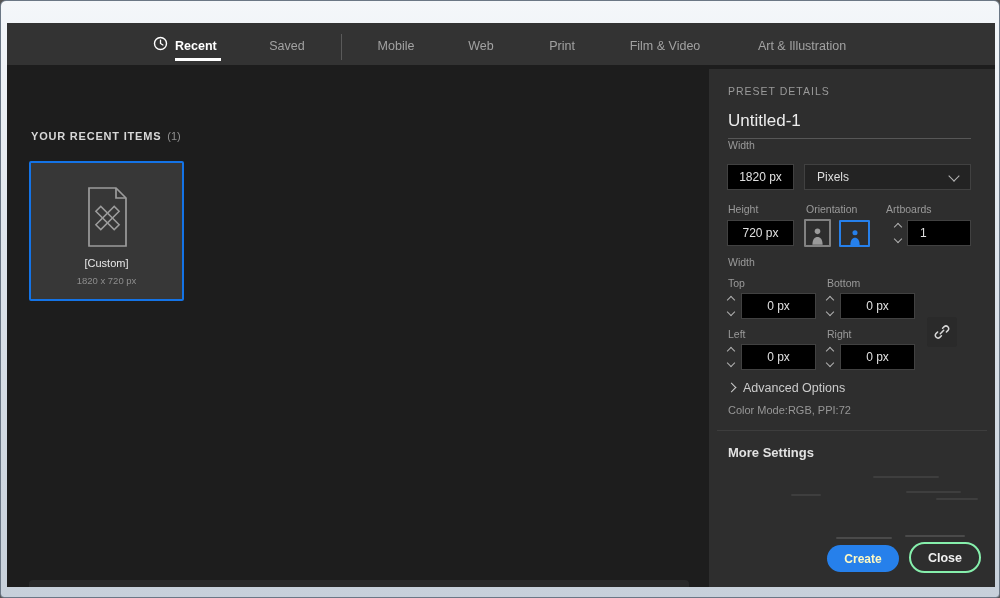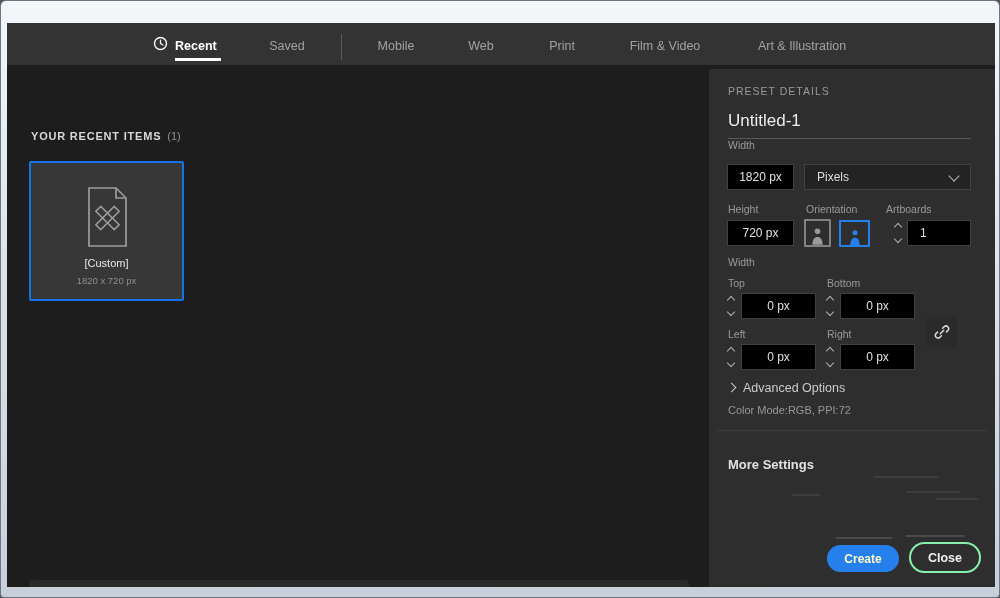--- a/index.html
+++ b/index.html
@@ -53,21 +53,21 @@
   .orient{position:absolute;width:27px;height:28px;border:2px solid #828282;box-sizing:border-box;
     display:flex;align-items:flex-end;justify-content:center;cursor:pointer;border-radius:1px;}
   .orient.sel{border-color:#2680eb;}
   .linkbtn{position:absolute;left:218px;top:248px;width:30px;height:30px;background:#2a2a2a;
     border-radius:3px;display:flex;align-items:center;justify-content:center;cursor:pointer;}
   .adv{position:absolute;left:19px;top:312px;font-size:12.5px;color:#cccccc;cursor:pointer;}
   .adv .c{display:inline-block;width:6px;height:6px;border-right:1.8px solid #cccccc;
     border-top:1.8px solid #cccccc;transform:rotate(45deg);margin-right:8px;margin-bottom:1px;}
   .colormode{position:absolute;left:19px;top:335px;font-size:11px;color:#979797;}
   .pdivider{position:absolute;left:8px;top:361px;width:270px;height:1px;background:#3d3d3d;}
-  .more{position:absolute;left:19px;top:376px;font-size:13px;font-weight:bold;color:#e2e2e2;margin-top:12px;}
+  .more{position:absolute;left:19px;top:376px;font-size:13px;font-weight:bold;color:#e2e2e2;}
   .wm-dash{position:absolute;height:2px;background:#3e3e3e;border-radius:1px;}
   .create-btn{position:absolute;left:118px;top:476px;width:72px;height:27px;background:#2680eb;
     border:none;border-radius:14px;color:#fef9c3;font-size:12px;font-weight:bold;cursor:pointer;
     font-family:"Liberation Sans",sans-serif;}
   .close2-btn{position:absolute;left:200px;top:473px;width:72px;height:31px;background:transparent;
     border:2px solid #86efac;border-radius:16px;color:#f0f0f0;font-size:12.5px;font-weight:bold;cursor:pointer;
     box-sizing:border-box;font-family:"Liberation Sans",sans-serif;text-align:center;}
   .watermark{position:absolute;left:96px;top:478px;font-size:25px;color:rgba(255,255,255,0.68);
     letter-spacing:.5px;pointer-events:none;z-index:5;white-space:nowrap;}
 </style>

